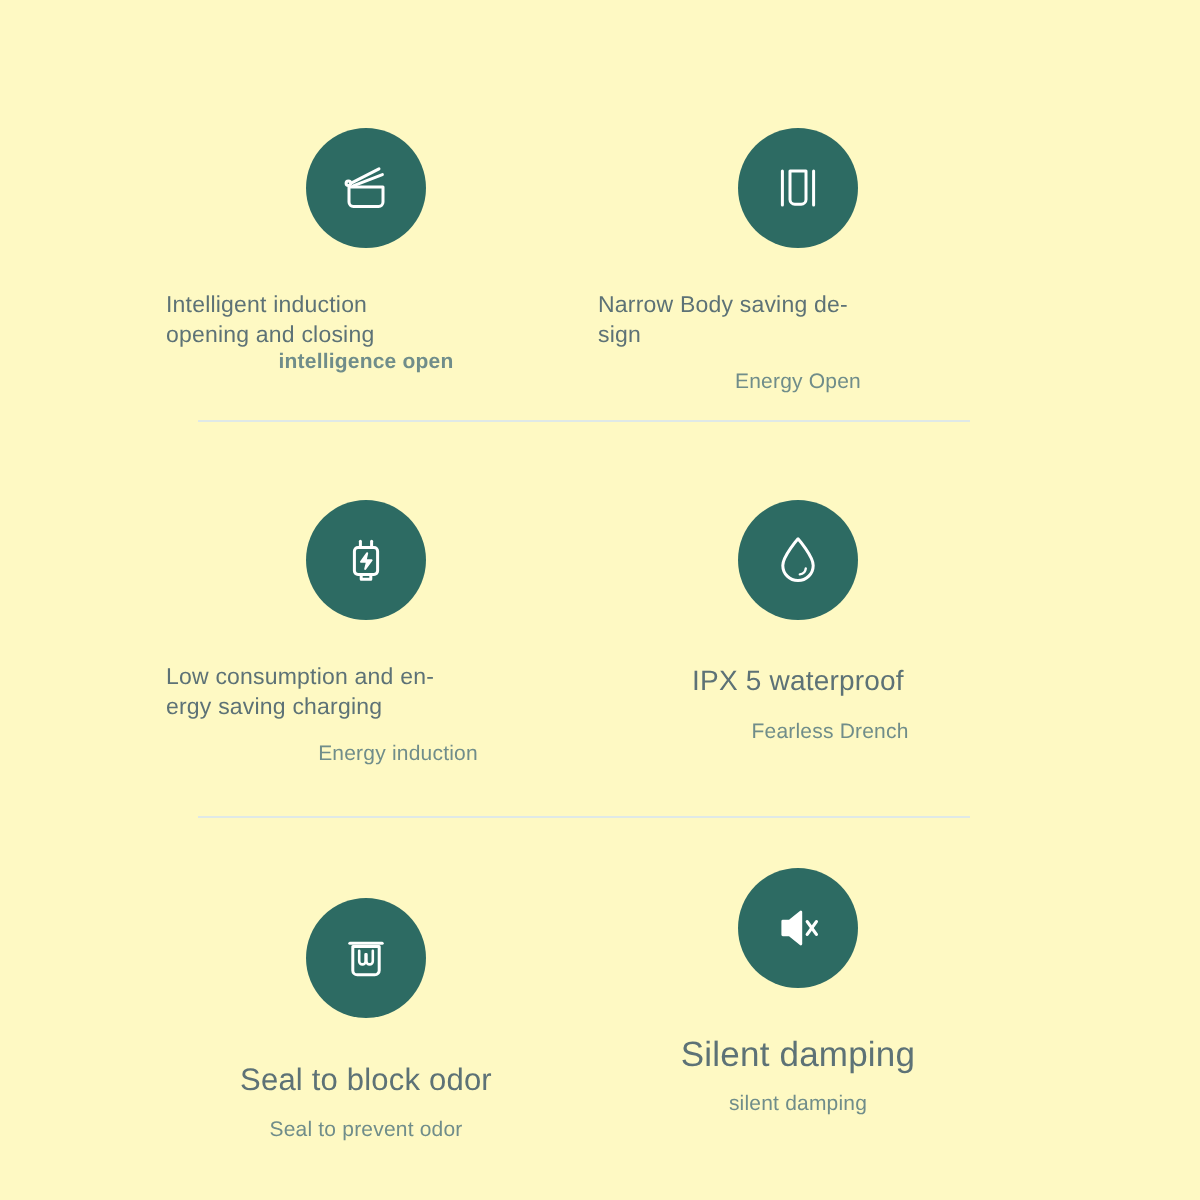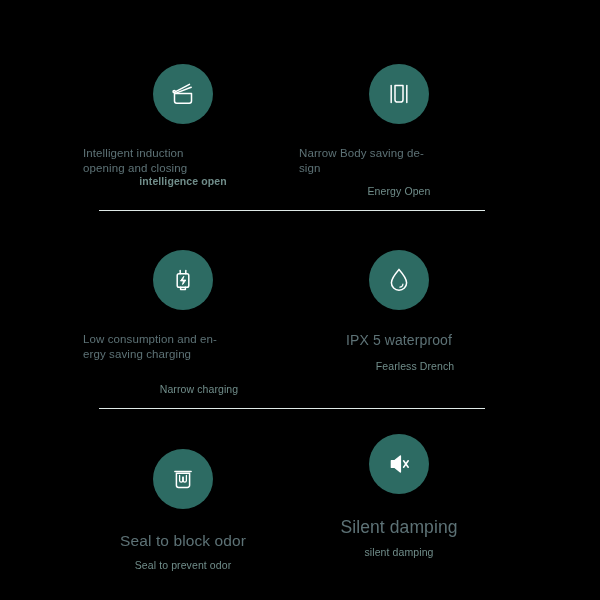--- a/index.html
+++ b/index.html
@@ -12,21 +12,21 @@
     background: #ffffff;
     font-family: "Liberation Sans", sans-serif;
     -webkit-font-smoothing: antialiased;
     overflow: hidden;
   }
 
   #stage {
     position: relative;
     width: 600px;
     height: 600px;
-    background: #000000;
+    background: #fef9c3;
   }
 
   
   .cell {
     position: absolute;
     width: 200px;
     display: flex;
     flex-direction: column;
     align-items: center;
   }
@@ -133,24 +133,24 @@
   <div class="cell r2 align-left" style="left:83px; top:250px;">
     <div class="icon-circle">
       <svg width="34" height="34" viewBox="0 0 34 34" fill="none" stroke="#ffffff" stroke-width="1.5" stroke-linecap="round" stroke-linejoin="round">
         <rect x="11.2" y="10.8" width="11.6" height="13.4" rx="1.8"></rect>
         <path d="M14.2 10.8 V7.6"></path>
         <path d="M19.8 10.8 V7.6"></path>
         <path d="M14.6 24.2 v2.4 h4.8 v-2.4"></path>
         <path d="M17.6 13.6 l-3.1 4.3 h3.0 l-0.9 3.6 3.2 -4.4 h-3.0 z" fill="#ffffff" stroke-width="1"></path>
       </svg>
     </div>
-    <div class="texts" style="margin-top:22px;gap:12px;">
+    <div class="texts" style="margin-top:22px;">
       <p class="title">Low consumption and en-
 ergy saving charging</p>
-      <p class="subtitle" style="margin-top:10px;">Narrow charging</p>
+      <p class="subtitle" style="margin-top:10px;">Energy induction</p>
     </div>
   </div>
 
   <div class="cell r2 big align-center" style="left:299px; top:250px;">
     <div class="icon-circle">
       <svg width="34" height="34" viewBox="0 0 34 34" fill="none" stroke="#ffffff" stroke-width="1.5" stroke-linecap="round" stroke-linejoin="round">
         <path d="M17 6.4 C17 6.4 9.4 15.1 9.4 19.7 a7.6 7.6 0 0 0 15.2 0 C24.6 15.1 17 6.4 17 6.4 z"></path>
         <path d="M20.9 21.2 a3.4 3.4 0 0 1 -3.0 3.0" stroke-width="1.2"></path>
       </svg>
     </div>

